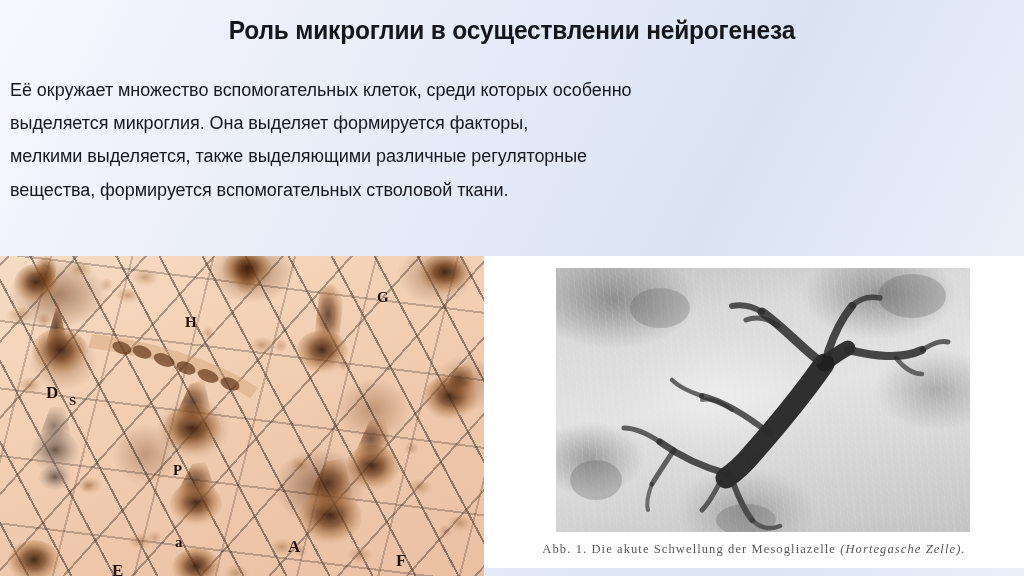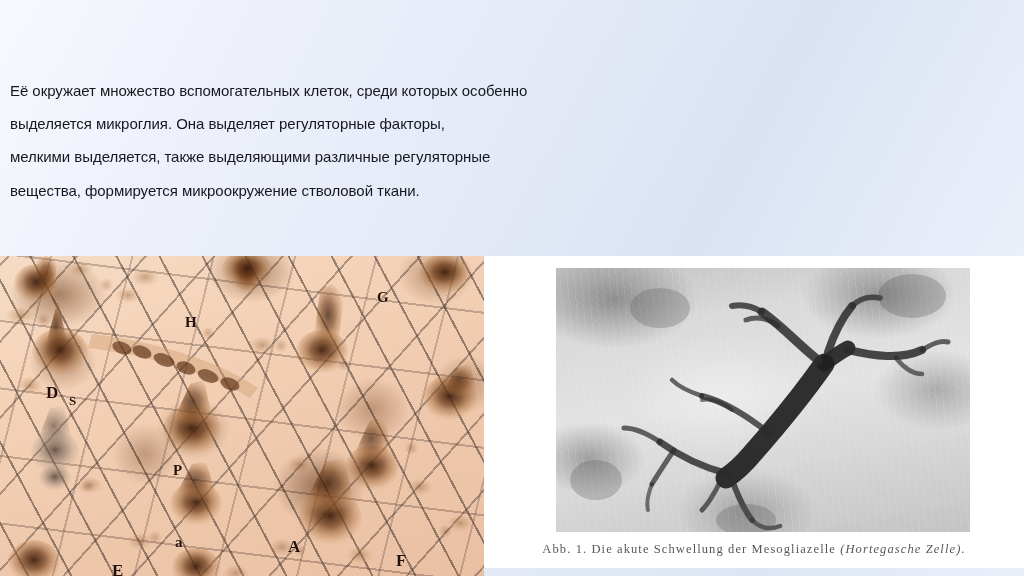--- a/index.html
+++ b/index.html
@@ -42,21 +42,21 @@
   }
 
   
   .body-block {
     position: absolute;
     left: 10px;
     top: 74px;
     width: 956px;
   }
   .body-line {
-    font-size: 15px;
+    font-size: 18px;
     font-weight: normal;
     color: #161820;
     line-height: 33.2px;
     white-space: nowrap;
     letter-spacing: -0.05px;
   }
 
   
   .figure-row {
     position: absolute;
@@ -203,26 +203,29 @@
     width: 540px;
     height: 8px;
     background: linear-gradient(90deg, #e3eaf6 0%, #dde5f4 50%, #eaf0fa 100%);
   }
 </style>
 </head>
 <body>
 
 <div class="slide">
 
+  <div class="title-block">
+    <span class="title-text">Роль микроглии в осуществлении нейрогенеза</span>
+  </div>
 
   <div class="body-block">
     <div class="body-line">Её окружает множество вспомогательных клеток, среди которых особенно</div>
-    <div class="body-line">выделяется микроглия. Она выделяет регуляторные факторы,</div>
+    <div class="body-line">выделяется микроглия. Она выделяет формируется факторы,</div>
     <div class="body-line">мелкими выделяется, также выделяющими различные регуляторные</div>
-    <div class="body-line">вещества, формируется микроокружение стволовой ткани.</div>
+    <div class="body-line">вещества, формируется вспомогательных стволовой ткани.</div>
   </div>
 
   <div class="figure-row">
 
     <div class="fig-left">
       <div class="fig-left-img"></div>
       <div class="fig-left-mottle"></div>
       <div class="fig-left-cracks"></div>
 
       <svg width="484" height="320" viewBox="0 0 484 320" style="position:absolute;inset:0">

